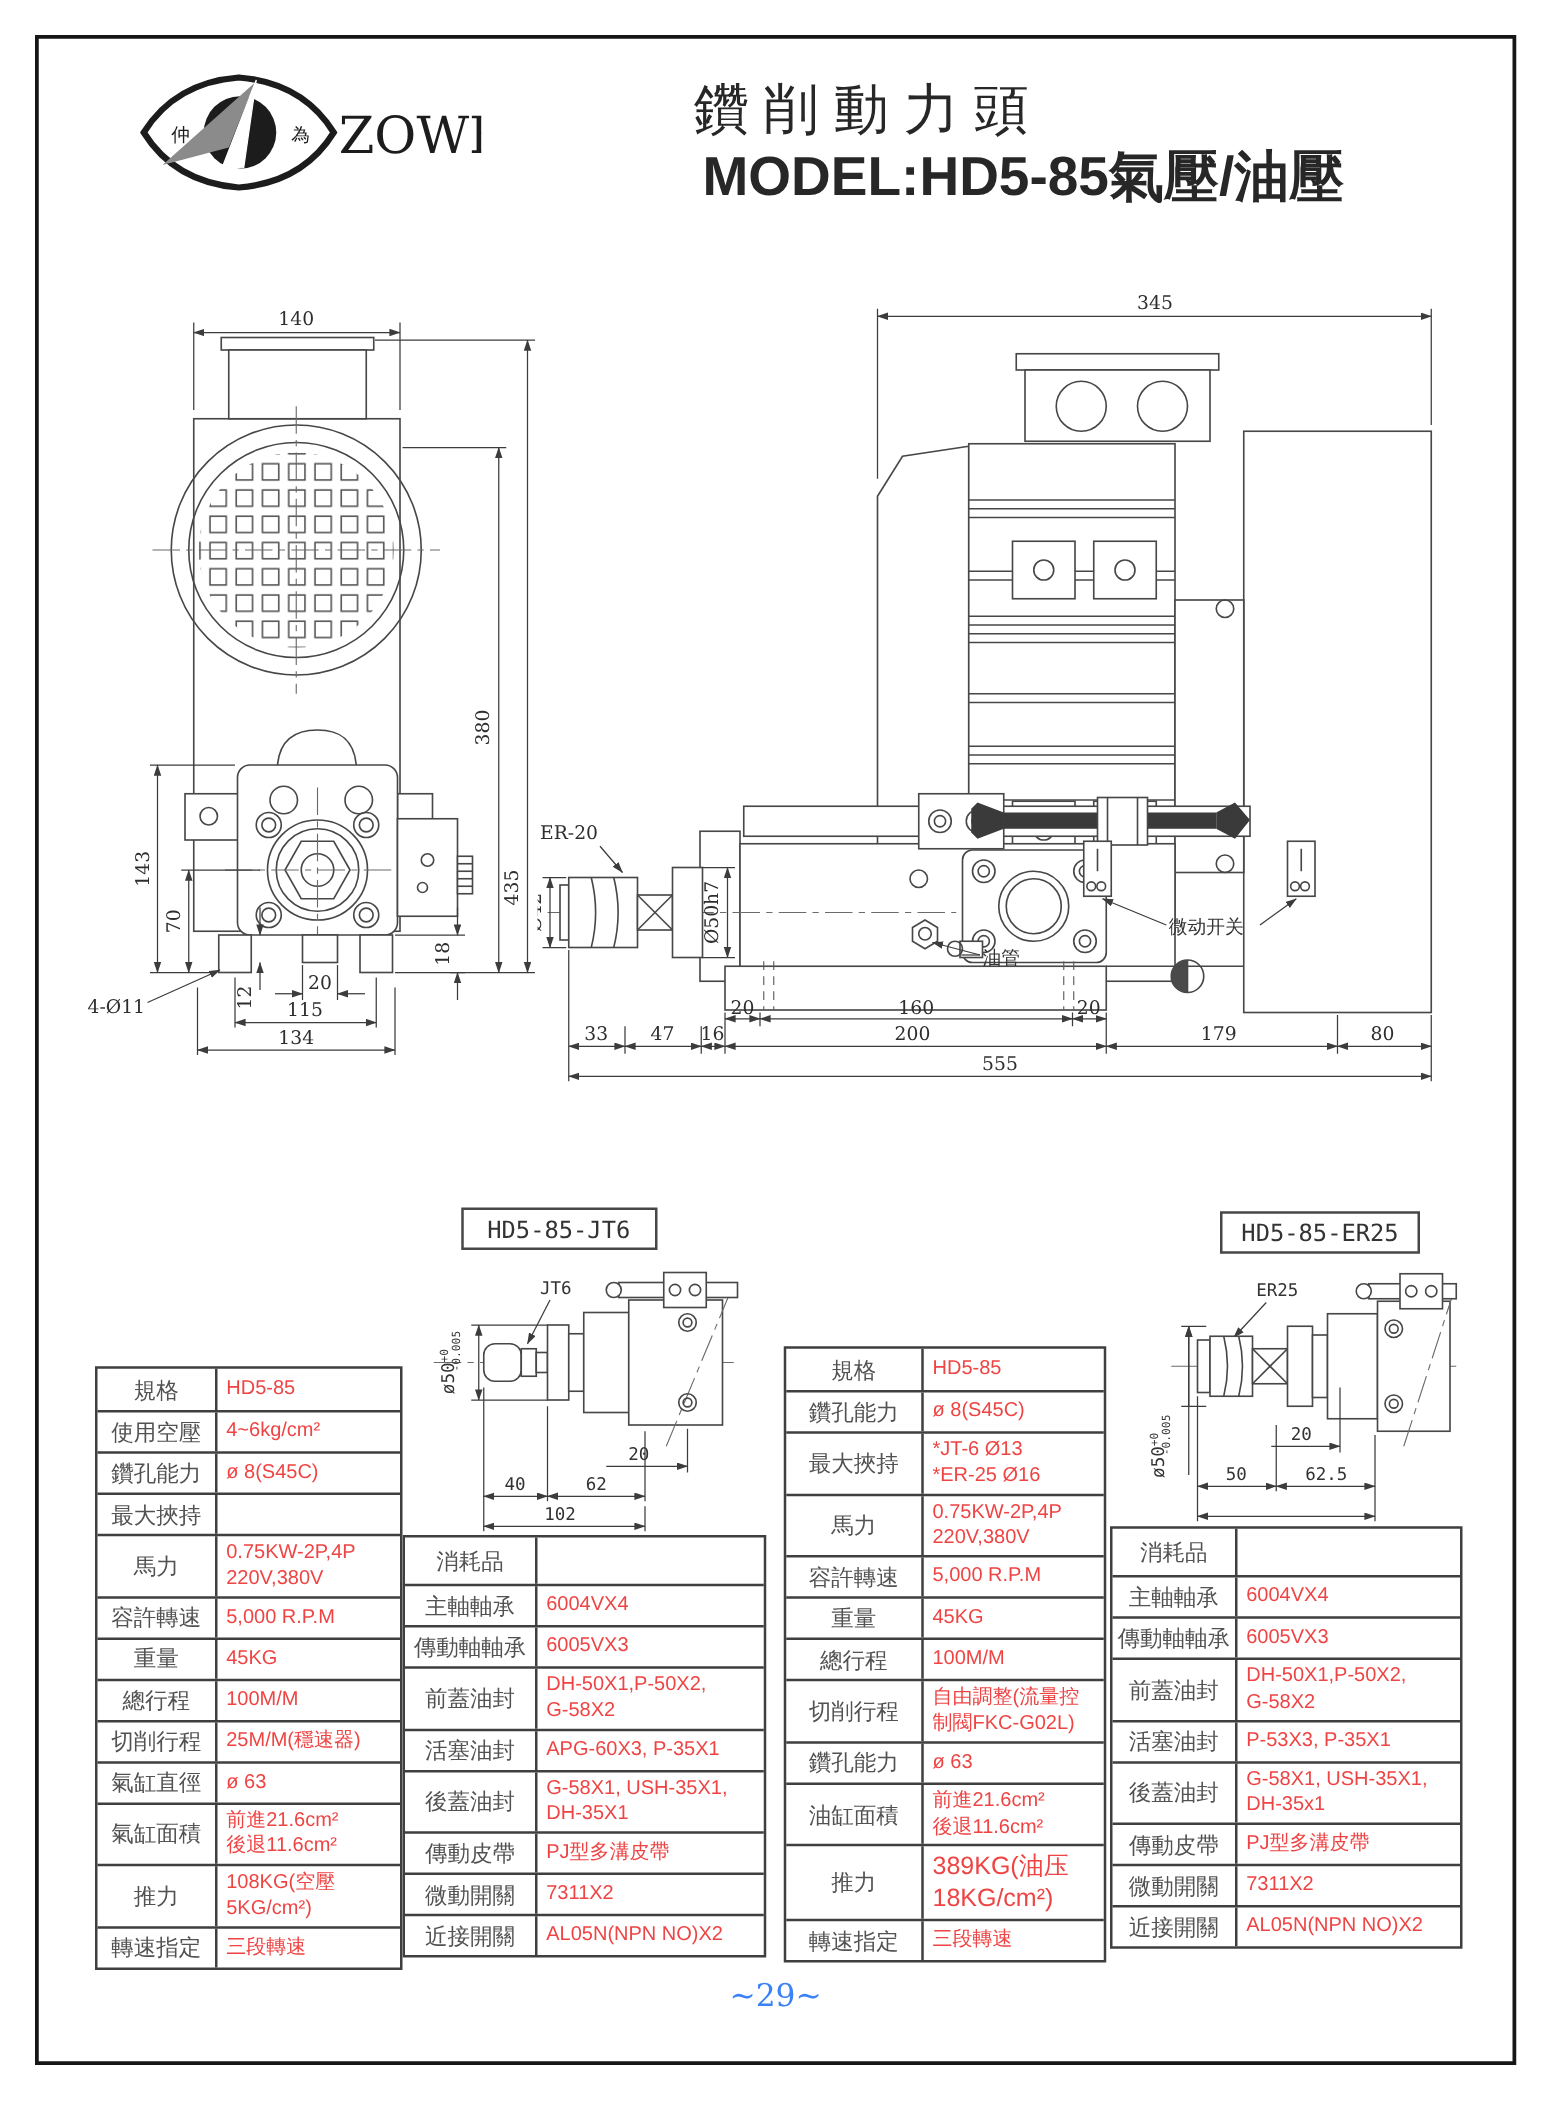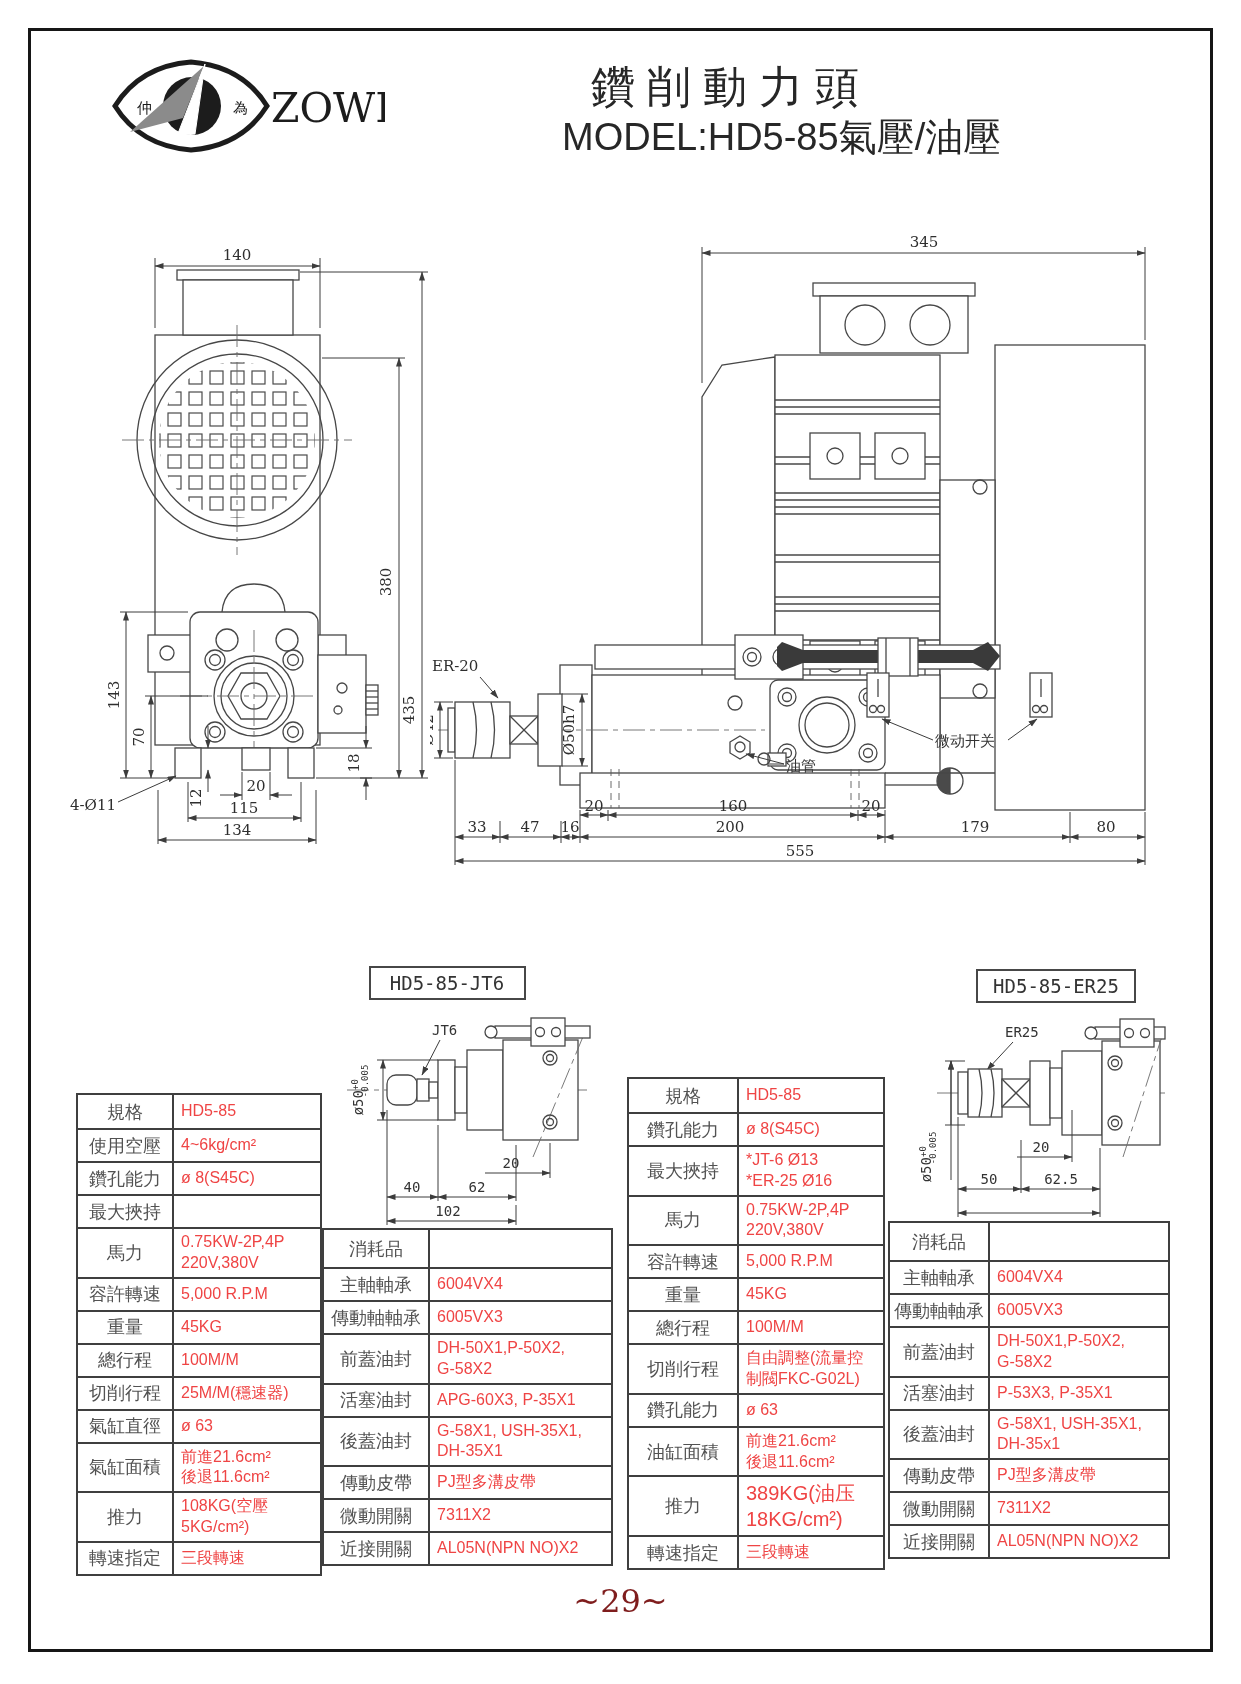--- a/index.html
+++ b/index.html
@@ -1,22 +1,22 @@
 <!DOCTYPE html>
 <html><head>
 <meta charset="utf-8">
 <style>
   html,body{margin:0;padding:0}
   body{width:1241px;height:1684px;position:relative;background:#fff;
        font-family:"Liberation Sans",sans-serif;color:#333;overflow:hidden}
   .frame{position:absolute;left:28px;top:28px;width:1179px;height:1618px;border:3px solid #161616}
   .abs{position:absolute}
   .title{font-size:44px;letter-spacing:12px;color:#272727;font-weight:500}
-  .model{font-size:38px;color:#272727;font-weight:400}
-  .footer{font-family:"DejaVu Serif",serif;font-size:32px;color:#7f1d1d}
+  .model{font-size:44px;color:#272727;font-weight:700}
+  .footer{font-family:"DejaVu Serif",serif;font-size:25px;color:#3b82f6}
   
   .tbl{position:absolute;border:2px solid #3f3f3f;background:#fff;box-sizing:border-box}
   .tbl .tr{display:flex;border-top:2px solid #3f3f3f;min-height:33px;box-sizing:border-box}
   .tbl .tr:first-child{border-top:0}
   .tbl .th{display:flex;align-items:center;justify-content:center;text-align:center;
            padding:2px 2px;border-right:2px solid #3f3f3f;color:#525252;font-size:18px;
            box-sizing:border-box;flex:none}
   .tbl .td{flex:1;display:flex;align-items:center;padding:3px 7px;color:#ef4444;
            font-size:16px;white-space:pre-line;box-sizing:border-box;line-height:1.3}
   .tbl .hdr{min-height:37px}
@@ -45,21 +45,21 @@
 <svg class="abs" style="left:85px;top:50px" width="300" height="120" viewBox="0 0 300 120">
   <path d="M30,56 Q55,16 106,12 Q157,16 182,56 Q157,96 106,100 Q55,96 30,56 Z" fill="none" stroke="#1c1c1c" stroke-width="5"></path>
   <circle cx="107" cy="56" r="29" fill="#1c1c1c"></circle>
   <polygon points="45,82 119,16 98,68" fill="#8b8b8b"></polygon>
   <polygon points="92,86 120,14 110,84" fill="#fff" stroke="#fff"></polygon>
   <text x="52" y="63" font-size="15" fill="#1c1c1c">仲</text>
   <text x="148" y="63" font-size="15" fill="#1c1c1c">為</text>
   <text x="186" y="72" class="logo-z">ZOWEEI</text>
 </svg>
 
-<div class="abs title" style="left:591px;top:58px">鑽削動力頭</div>
+<div class="abs title" style="left:555px;top:58px">鑽削動力頭</div>
 <div class="abs model" style="left:562px;top:112px">MODEL:HD5-85氣壓/油壓</div>
 
 <svg class="abs" style="left:60px;top:230px" width="400" height="622" viewBox="0 0 400 622">
   <defs>
     <marker id="mf" markerWidth="10" markerHeight="8" refX="8.5" refY="3" orient="auto-start-reverse">
       <path d="M0,0 9,3 0,6 Z" fill="#3c3c3c"></path>
         </marker>
     <pattern id="vt" patternUnits="userSpaceOnUse" x="167" y="200" width="21" height="21">
       <rect x="4" y="4" width="13" height="13" fill="#fff" stroke="#4a4a4a" stroke-width="1.2"></rect>
         </pattern>

